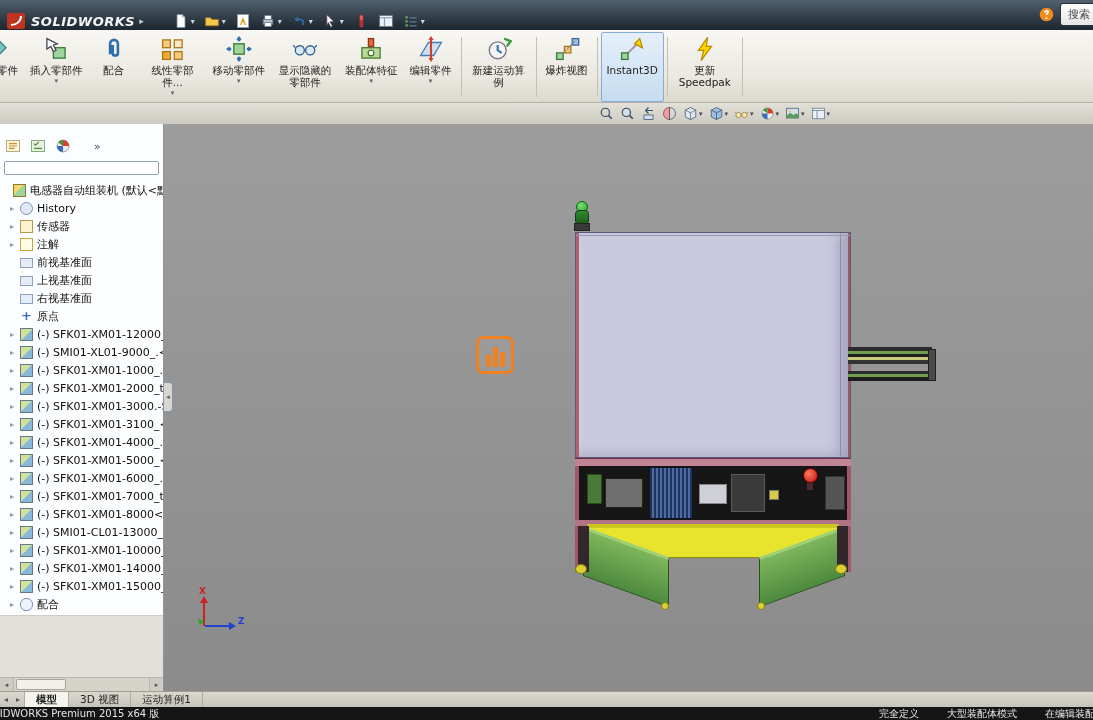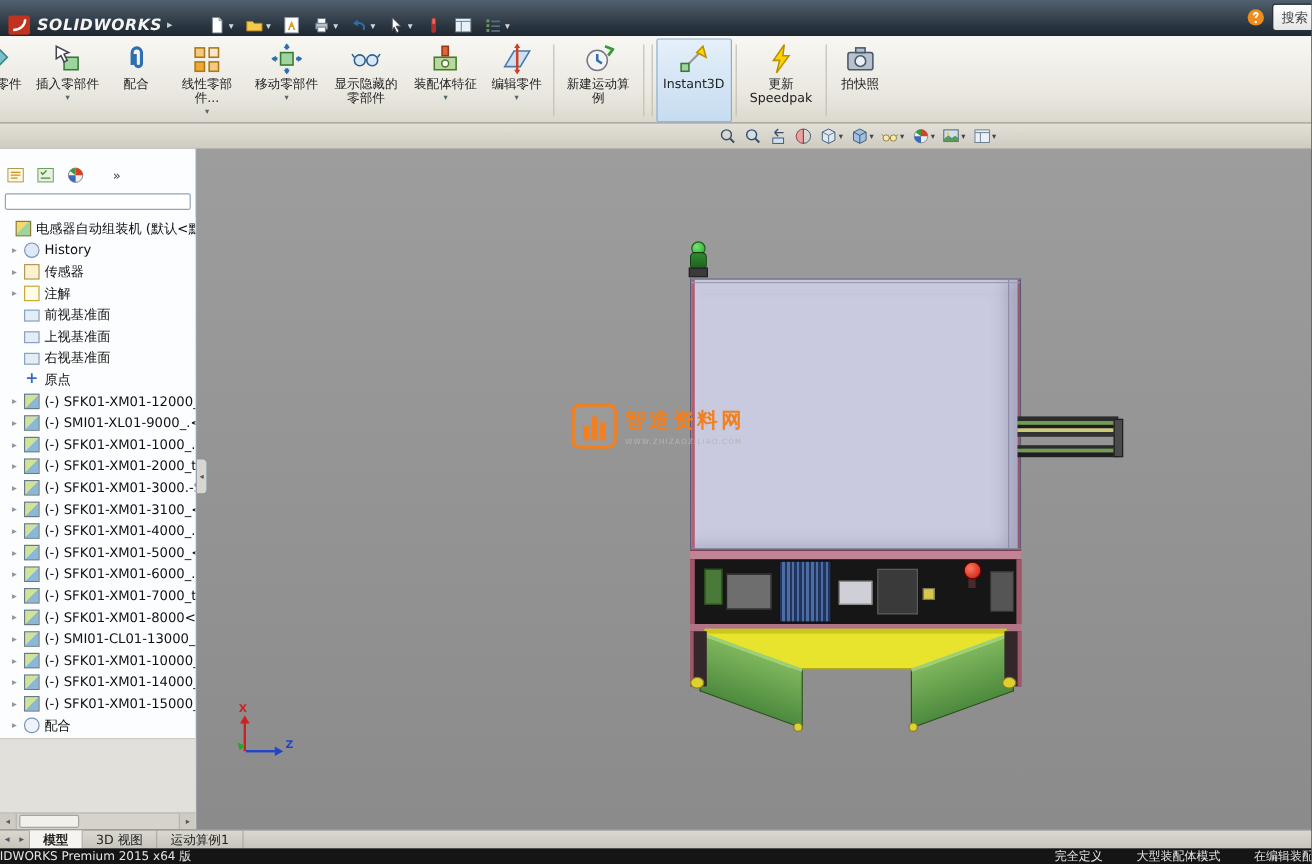--- a/index.html
+++ b/index.html
@@ -335,45 +335,46 @@
       <span class="rdivider"></span>
       <div class="rbtn">
         <span class="ric"><svg viewBox="0 0 20 20" width="100%" height="100%" xmlns="http://www.w3.org/2000/svg">
             <circle cx="9" cy="11" r="6.5" fill="#f4f4f4" stroke="#778"></circle>
             <path d="M9 7v4l3 2" fill="none" stroke="#2f6fae" stroke-width="1.6"></path>
             <path d="M14 2l5 2-3 4" fill="none" stroke="#3a9a3a" stroke-width="1.8"></path>
           </svg></span>
         <span class="rlabel">新建运动算例</span>
       </div>
       <span class="rdivider"></span>
+      <div class="rbtn">
+        <span class="ric"><svg viewBox="0 0 20 20" width="100%" height="100%" xmlns="http://www.w3.org/2000/svg">
+            <rect x="2" y="13" width="5" height="5" fill="#9fd49f" stroke="#357a35"></rect>
+            <rect x="8" y="8" width="5" height="5" fill="#f6c97e" stroke="#a8791a"></rect>
+            <rect x="14" y="2" width="5" height="5" fill="#9fc0e0" stroke="#3a6a9a"></rect>
+            <path d="M6 14L16 4" stroke="#888" stroke-dasharray="2 1"></path>
+          </svg></span>
+        <span class="rlabel">爆炸视图</span>
+      </div>
       <span class="rdivider"></span>
       <div class="rbtn active">
         <span class="ric"><svg viewBox="0 0 20 20" width="100%" height="100%" xmlns="http://www.w3.org/2000/svg">
             <path d="M3 17L15 5" stroke="#999" stroke-width="1.4"></path>
             <path d="M16 2l2 7-6-3z" fill="#ffd400" stroke="#b89000"></path>
             <rect x="2" y="13" width="5" height="5" fill="#9fd49f" stroke="#357a35"></rect>
           </svg></span>
         <span class="rlabel">Instant3D</span>
       </div>
       <span class="rdivider"></span>
       <div class="rbtn">
         <span class="ric"><svg viewBox="0 0 20 20" width="100%" height="100%" xmlns="http://www.w3.org/2000/svg">
             <path d="M12 1L5 11h4l-2 8 8-11h-4z" fill="#ffd400" stroke="#b89000"></path>
           </svg></span>
         <span class="rlabel">更新 Speedpak</span>
       </div>
       <span class="rdivider"></span>
-      <div class="rbtn">
-        <span class="ric"><svg viewBox="0 0 20 20" width="100%" height="100%" xmlns="http://www.w3.org/2000/svg">
-            <rect x="2" y="6" width="16" height="11" rx="1.5" fill="#b9c2cc" stroke="#47596a"></rect>
-            <circle cx="10" cy="11.5" r="3.4" fill="#e8f0f8" stroke="#47596a"></circle>
-            <rect x="7" y="3" width="6" height="3" fill="#b9c2cc" stroke="#47596a"></rect>
-          </svg></span>
-        <span class="rlabel">拍快照</span>
-      </div>
     </div>
 
   <div class="tabrow">
     <div class="headsup" id="headsup">
         <span class="hbtn">
           <span class="ic"><svg viewBox="0 0 20 20" width="100%" height="100%" xmlns="http://www.w3.org/2000/svg">
               <circle cx="8.5" cy="8.5" r="5.5" fill="none" stroke="#39506a" stroke-width="1.6"></circle>
               <path d="M12.5 12.5L17 17" stroke="#39506a" stroke-width="2.2"></path>
             </svg></span>
         </span>
@@ -645,24 +646,20 @@
       <div class="m foot footR"></div>
       <div class="m foot dotL"></div>
       <div class="m foot dotR"></div>
 
       <div class="wm">
         <div class="wm-logo">
           <div class="wm-bar wm-b1"></div>
             <div class="wm-bar wm-b2"></div>
             <div class="wm-bar wm-b3"></div>
         </div>
-        <div class="wm-text">
-          <span class="wm-brand">智造资料网</span>
-          <span class="wm-sub">WWW.ZHIZAOZILIAO.COM</span>
-        </div>
       </div>
 
       <div class="triad">
         <span class="tri-x">X</span>
         <div class="tri-vhead"></div>
         <div class="tri-vline"></div>
         <div class="tri-g"></div>
         <div class="tri-hline"></div>
         <div class="tri-hhead"></div>
         <span class="tri-z">Z</span>

